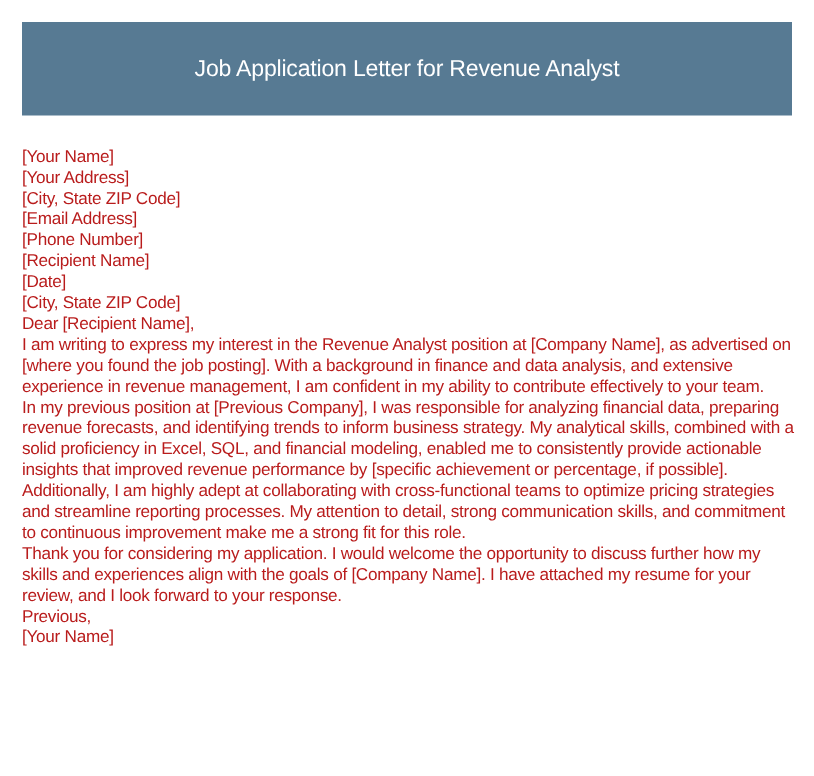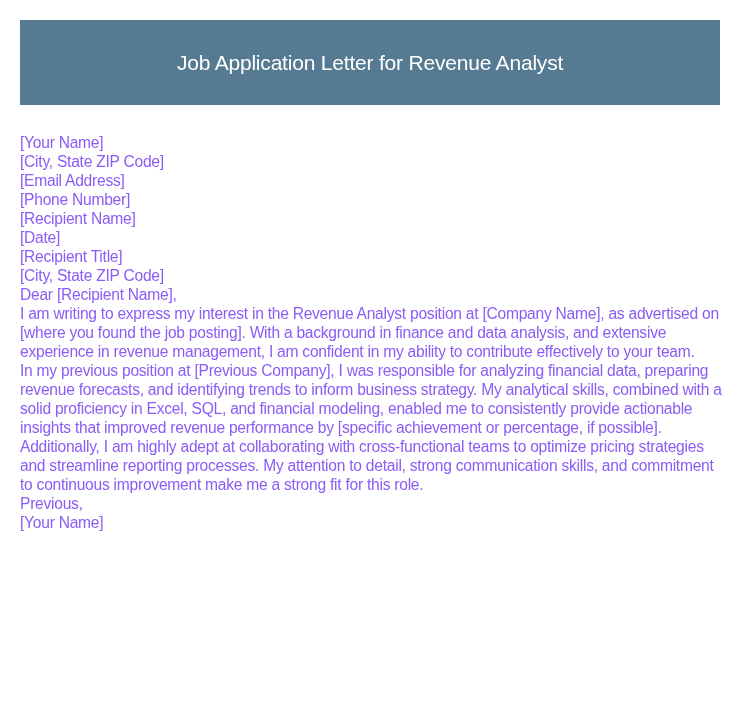--- a/index.html
+++ b/index.html
@@ -31,44 +31,45 @@
       font-weight: normal;
       font-size: 21px;
       letter-spacing: -0.2px;
       font-family: "Liberation Sans", "DejaVu Sans", sans-serif;
     }
     .letter {
       position: absolute;
       left: 20px;
       top: 133px;
       width: 705px;
-      color: #8b5cf6;
+      color: #b91c1c;
       font-size: 15.6px;
       line-height: 19px;
       letter-spacing: -0.25px;
     }
     .letter p {
       margin: 0;
     }
   </style>
 </head>
 <body>
 
 <div class="header">
   <h1>Job Application Letter for Revenue Analyst</h1>
 </div>
 
 <div class="letter">
   <p>[Your Name]</p>
+  <p>[Your Address]</p>
   <p>[City, State ZIP Code]</p>
   <p>[Email Address]</p>
   <p>[Phone Number]</p>
   <p>[Recipient Name]</p>
   <p>[Date]</p>
-  <p>[Recipient Title]</p>
   <p>[City, State ZIP Code]</p>
   <p>Dear [Recipient Name],</p>
   <p>I am writing to express my interest in the Revenue Analyst position at [Company Name], as advertised on [where you found the job posting]. With a background in finance and data analysis, and extensive experience in revenue management, I am confident in my ability to contribute effectively to your team.</p>
   <p>In my previous position at [Previous Company], I was responsible for analyzing financial data, preparing revenue forecasts, and identifying trends to inform business strategy. My analytical skills, combined with a solid proficiency in Excel, SQL, and financial modeling, enabled me to consistently provide actionable insights that improved revenue performance by [specific achievement or percentage, if possible].</p>
   <p>Additionally, I am highly adept at collaborating with cross-functional teams to optimize pricing strategies and streamline reporting processes. My attention to detail, strong communication skills, and commitment to continuous improvement make me a strong fit for this role.</p>
+  <p>Thank you for considering my application. I would welcome the opportunity to discuss further how my skills and experiences align with the goals of [Company Name]. I have attached my resume for your review, and I look forward to your response.</p>
   <p>Previous,</p>
   <p>[Your Name]</p>
 </div>
 
 </body></html>

